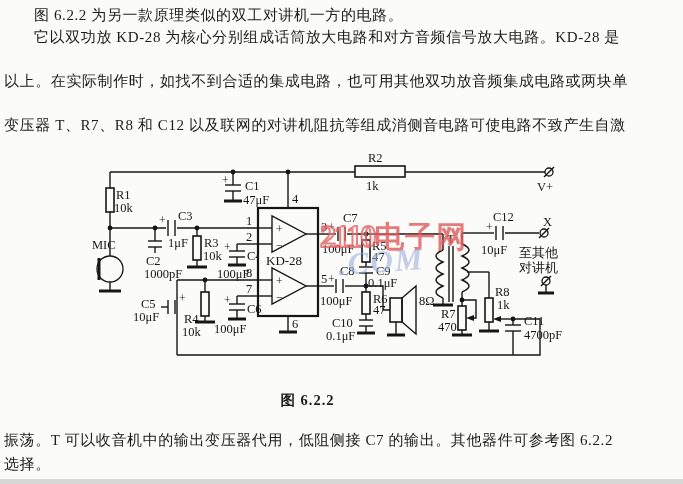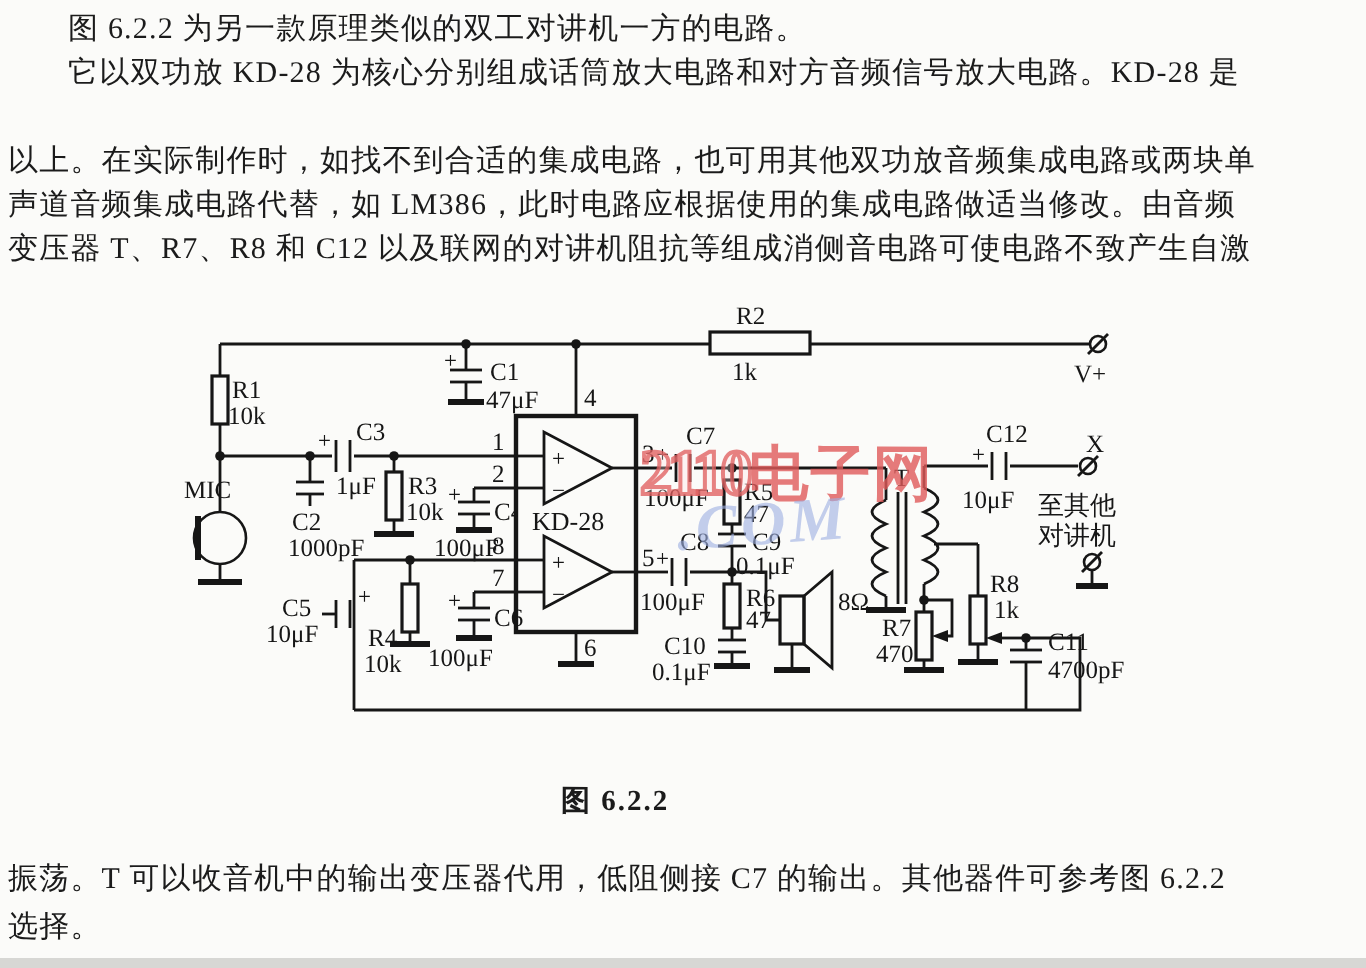--- a/index.html
+++ b/index.html
@@ -66,21 +66,20 @@
   }
 </style>
 </head>
 <body>
 
 <div id="page">
 
   <div class="tline indent" style="top:5px">图 6.2.2 为另一款原理类似的双工对讲机一方的电路。</div>
   <div class="tline indent" style="top:27px">它以双功放 KD-28 为核心分别组成话筒放大电路和对方音频信号放大电路。KD-28 是</div>
   <div class="tline" style="top:71px">以上。在实际制作时，如找不到合适的集成电路，也可用其他双功放音频集成电路或两块单</div>
-  <div class="tline" style="top:93px">声道音频集成电路代替，如 LM386，此时电路应根据使用的集成电路做适当修改。由音频</div>
   <div class="tline" style="top:115px">变压器 T、R7、R8 和 C12 以及联网的对讲机阻抗等组成消侧音电路可使电路不致产生自激</div>
 
   <div id="caption">图 6.2.2</div>
 
   <div class="tline" style="top:430px">振荡。T 可以收音机中的输出变压器代用，低阻侧接 C7 的输出。其他器件可参考图 6.2.2</div>
   <div class="tline" style="top:454px">选择。</div>
 
   <svg id="schematic" width="683" height="484" viewBox="0 0 683 484">
 
     <g>

